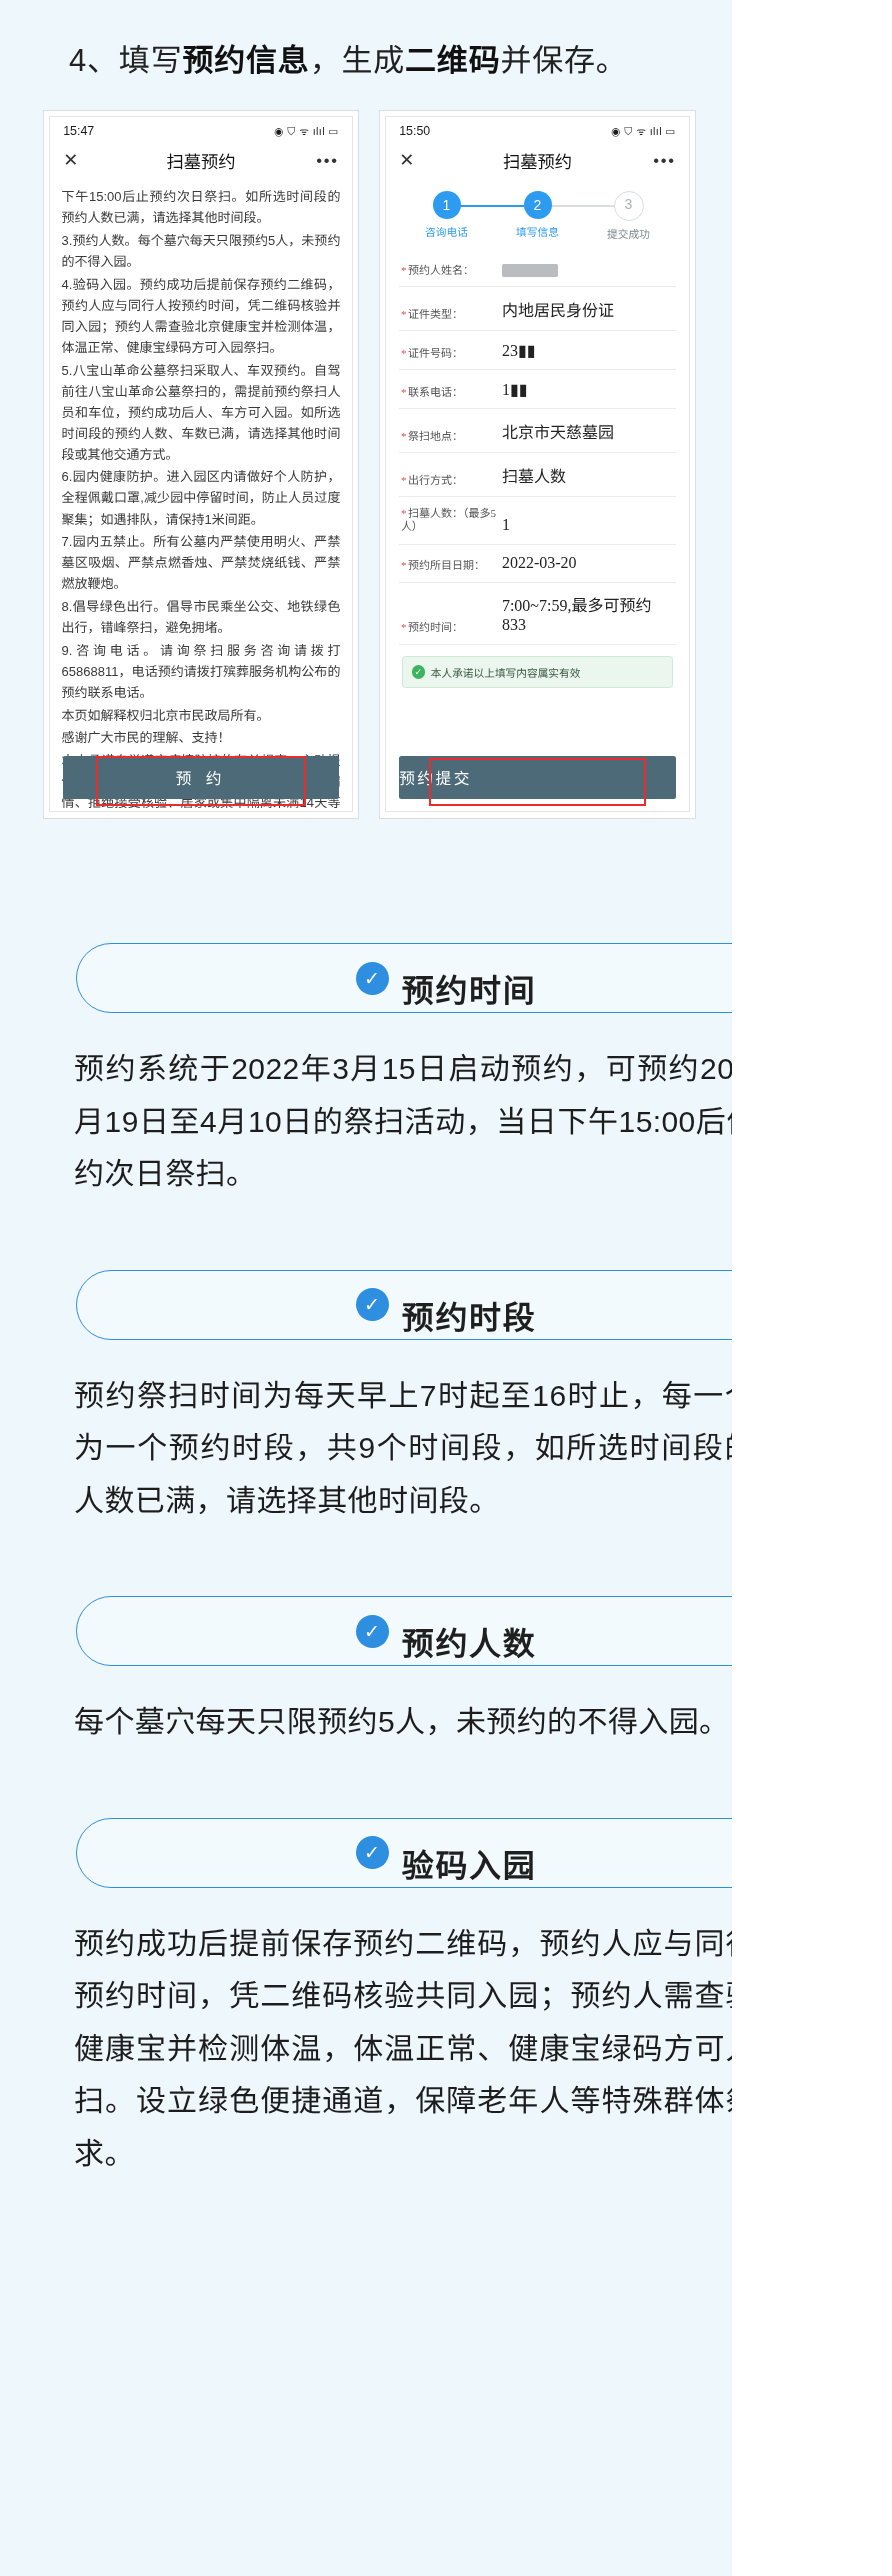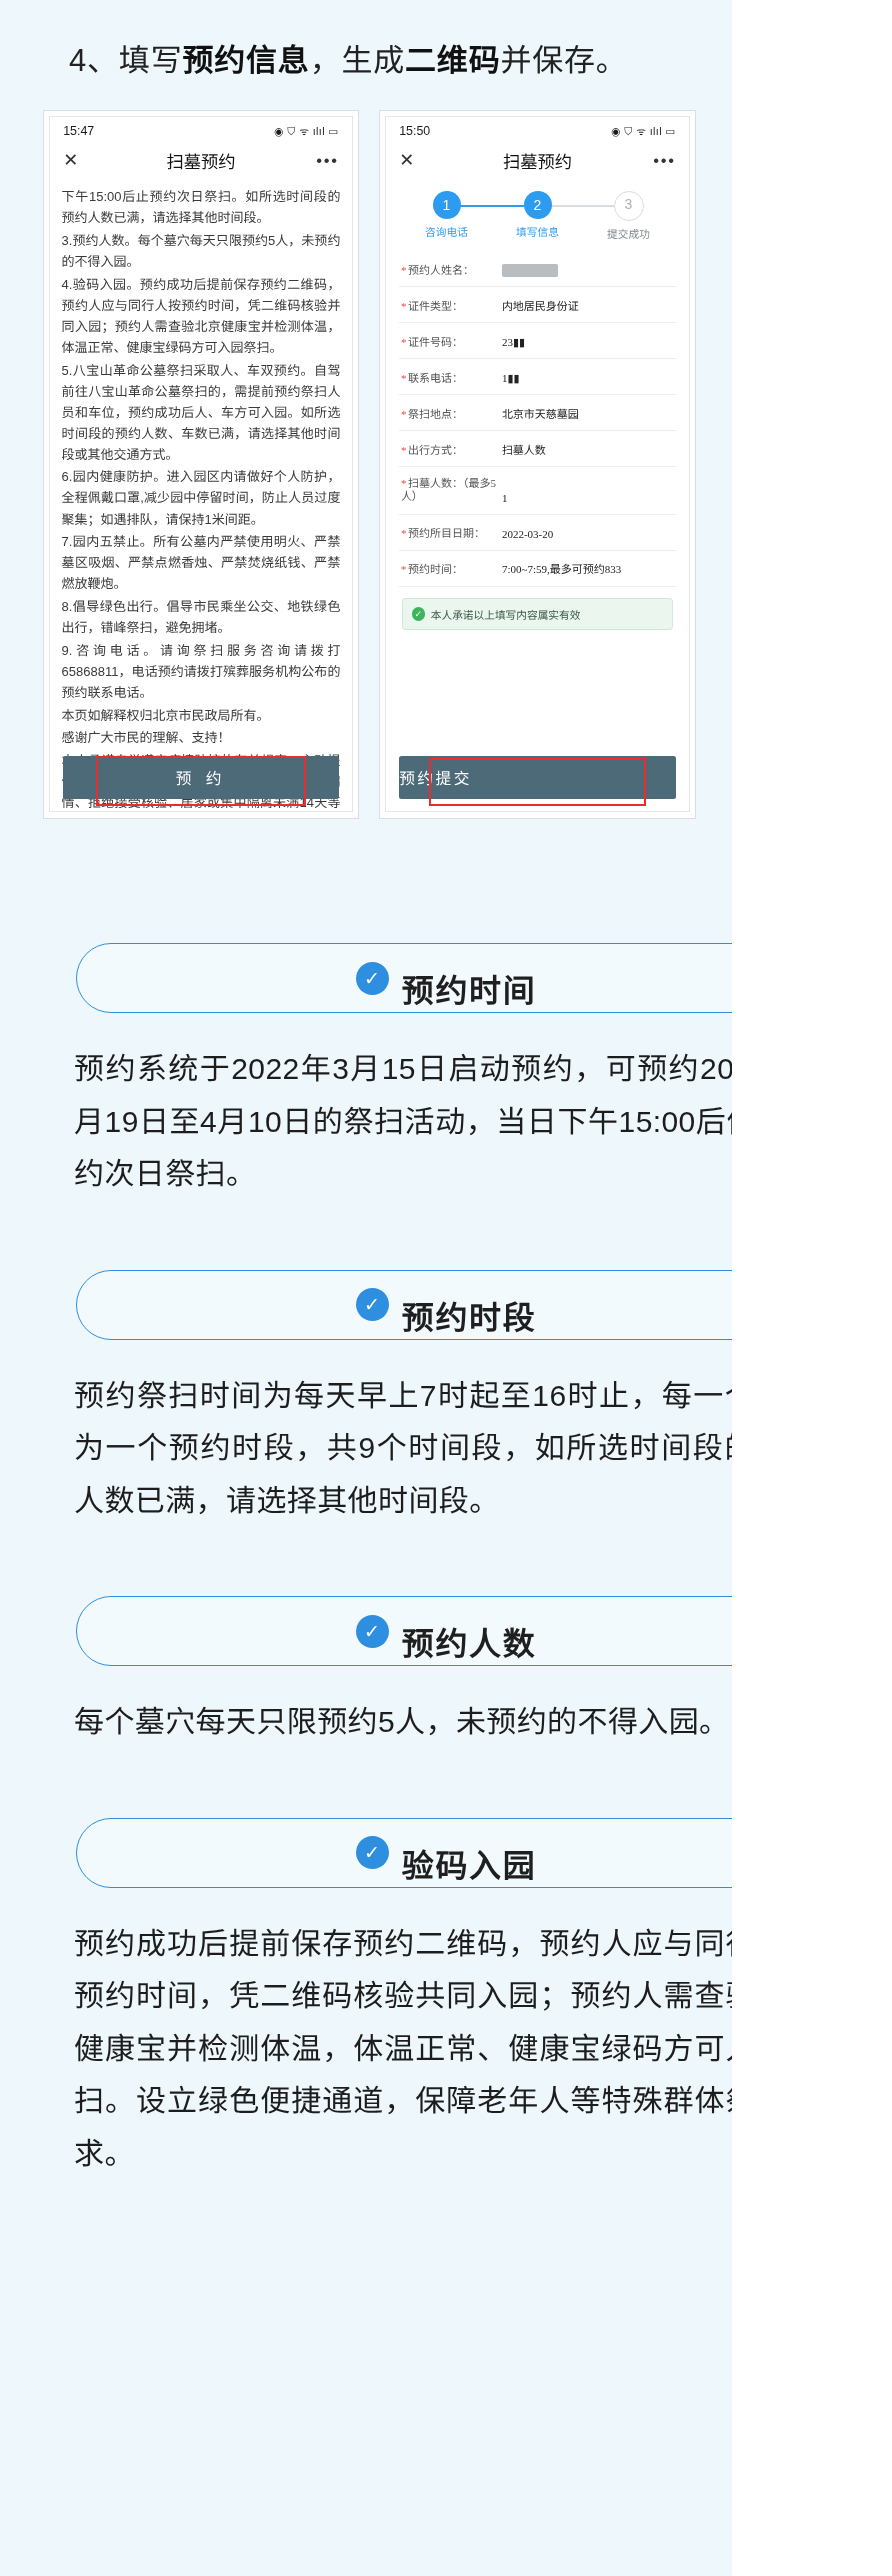--- a/index.html
+++ b/index.html
@@ -210,21 +210,21 @@
     color: #333;
     font-family: Liberation Serif, serif;
   }
   .frow .lab {
     width: 101px;
     color: #555;
     flex: none;
     font-size: 11px;
   }
   .frow .lab .star { color: #e94a4a; margin-right: 1.7px; }
-  .frow .val { color: #222; font-size: 11px; }
+  .frow .val { color: #222; font-size: 16px; }
   .frow .val.mask {
     display: inline-block;
     background: #b9bdc0;
     width: 56px;
     height: 12.4px;
     border-radius: 1.7px;
     vertical-align: middle;
   }
   .frow.two-line .lab { line-height: 1.25; }
   .agree {

